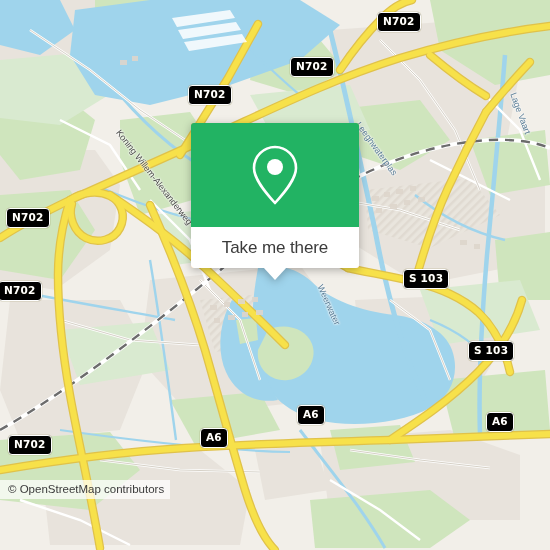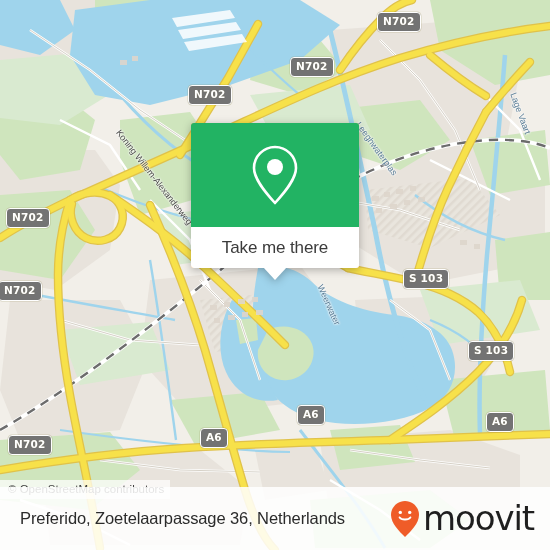--- a/index.html
+++ b/index.html
@@ -27,21 +27,21 @@
     width: 550px;
     height: 550px;
     overflow: hidden;
     background: #f2efe9;
   }
   .map svg { display: block; }
 
   
   .shield {
     position: absolute;
-    background: #737373;
+    background: #000000;
     border: 1.3px solid #ffffff;
     border-radius: 4px;
     color: #ffffff;
     font-family: "DejaVu Sans", sans-serif;
     font-size: 10.5px;
     font-weight: bold;
     line-height: 1;
     padding: 3px 5px 4px 5px;
     letter-spacing: 0.2px;
     white-space: nowrap;
@@ -388,28 +388,14 @@
       </div>
       <div class="popup-foot">
         <span class="popup-foot-label">Take me there</span>
       </div>
     </div>
     <div class="popup-tail"></div>
   </div>
 
   <div class="attribution">© OpenStreetMap contributors</div>
 
-  <div class="bottombar">
-    <span class="bottombar-address">Preferido, Zoetelaarpassage 36, Netherlands</span>
-    <span class="brand">
-      <span class="brand-mark">
-        <svg width="30" height="38" viewBox="0 0 30 38" aria-hidden="true">
-          <path d="M15 1 C7.3 1 1 7.3 1 15 C1 23.2 9.4 31.6 15 37 C20.6 31.6 29 23.2 29 15 C29 7.3 22.7 1 15 1 Z" fill="#ef5c28"></path>
-          <circle cx="10.3" cy="12.4" r="1.7" fill="#ffffff"></circle>
-          <circle cx="19.7" cy="12.4" r="1.7" fill="#ffffff"></circle>
-          <path d="M9.6 17.4 C11.2 20.2 18.8 20.2 20.4 17.4" fill="none" stroke="#ffffff" stroke-width="1.9" stroke-linecap="round"></path>
-        </svg>
-      </span>
-      <span class="brand-word">moovit</span>
-    </span>
-  </div>
 
 </div>
 
 </body></html>

